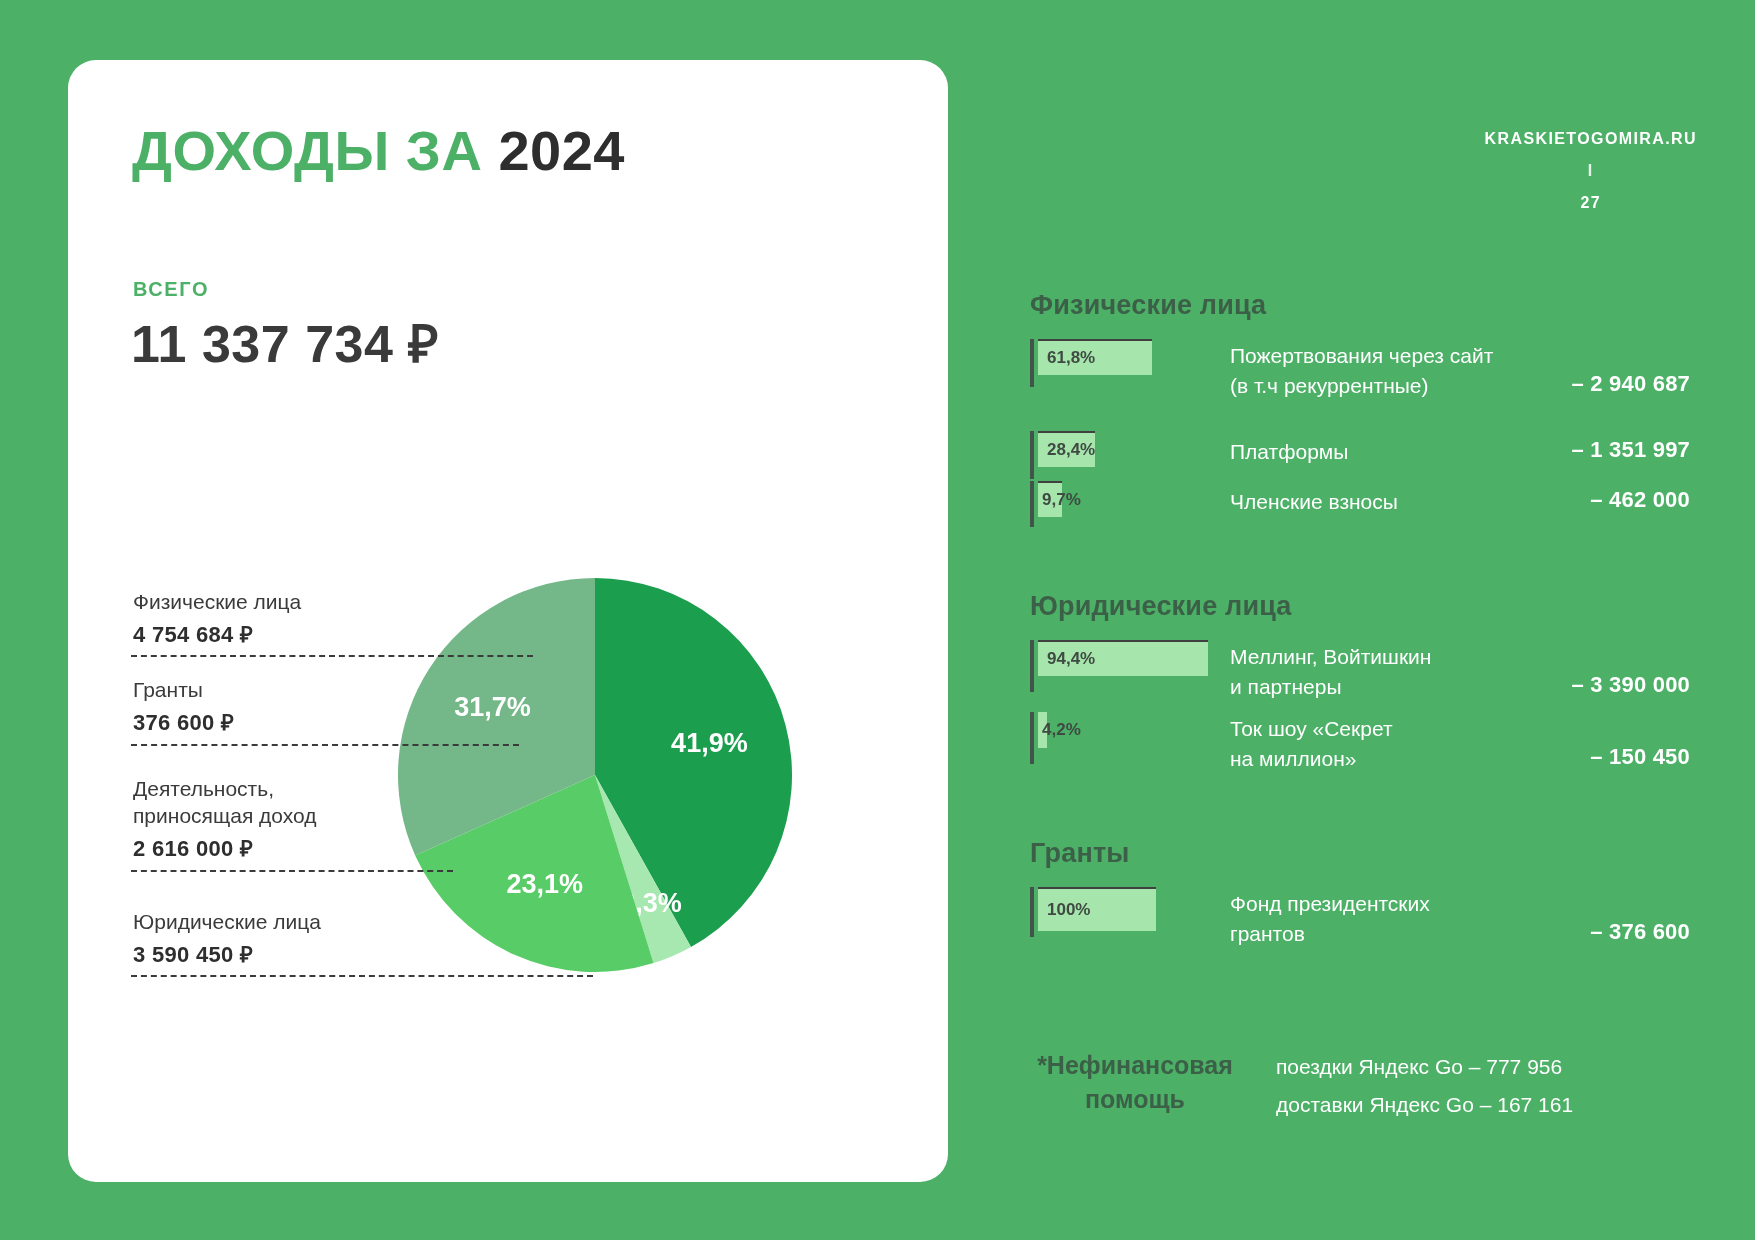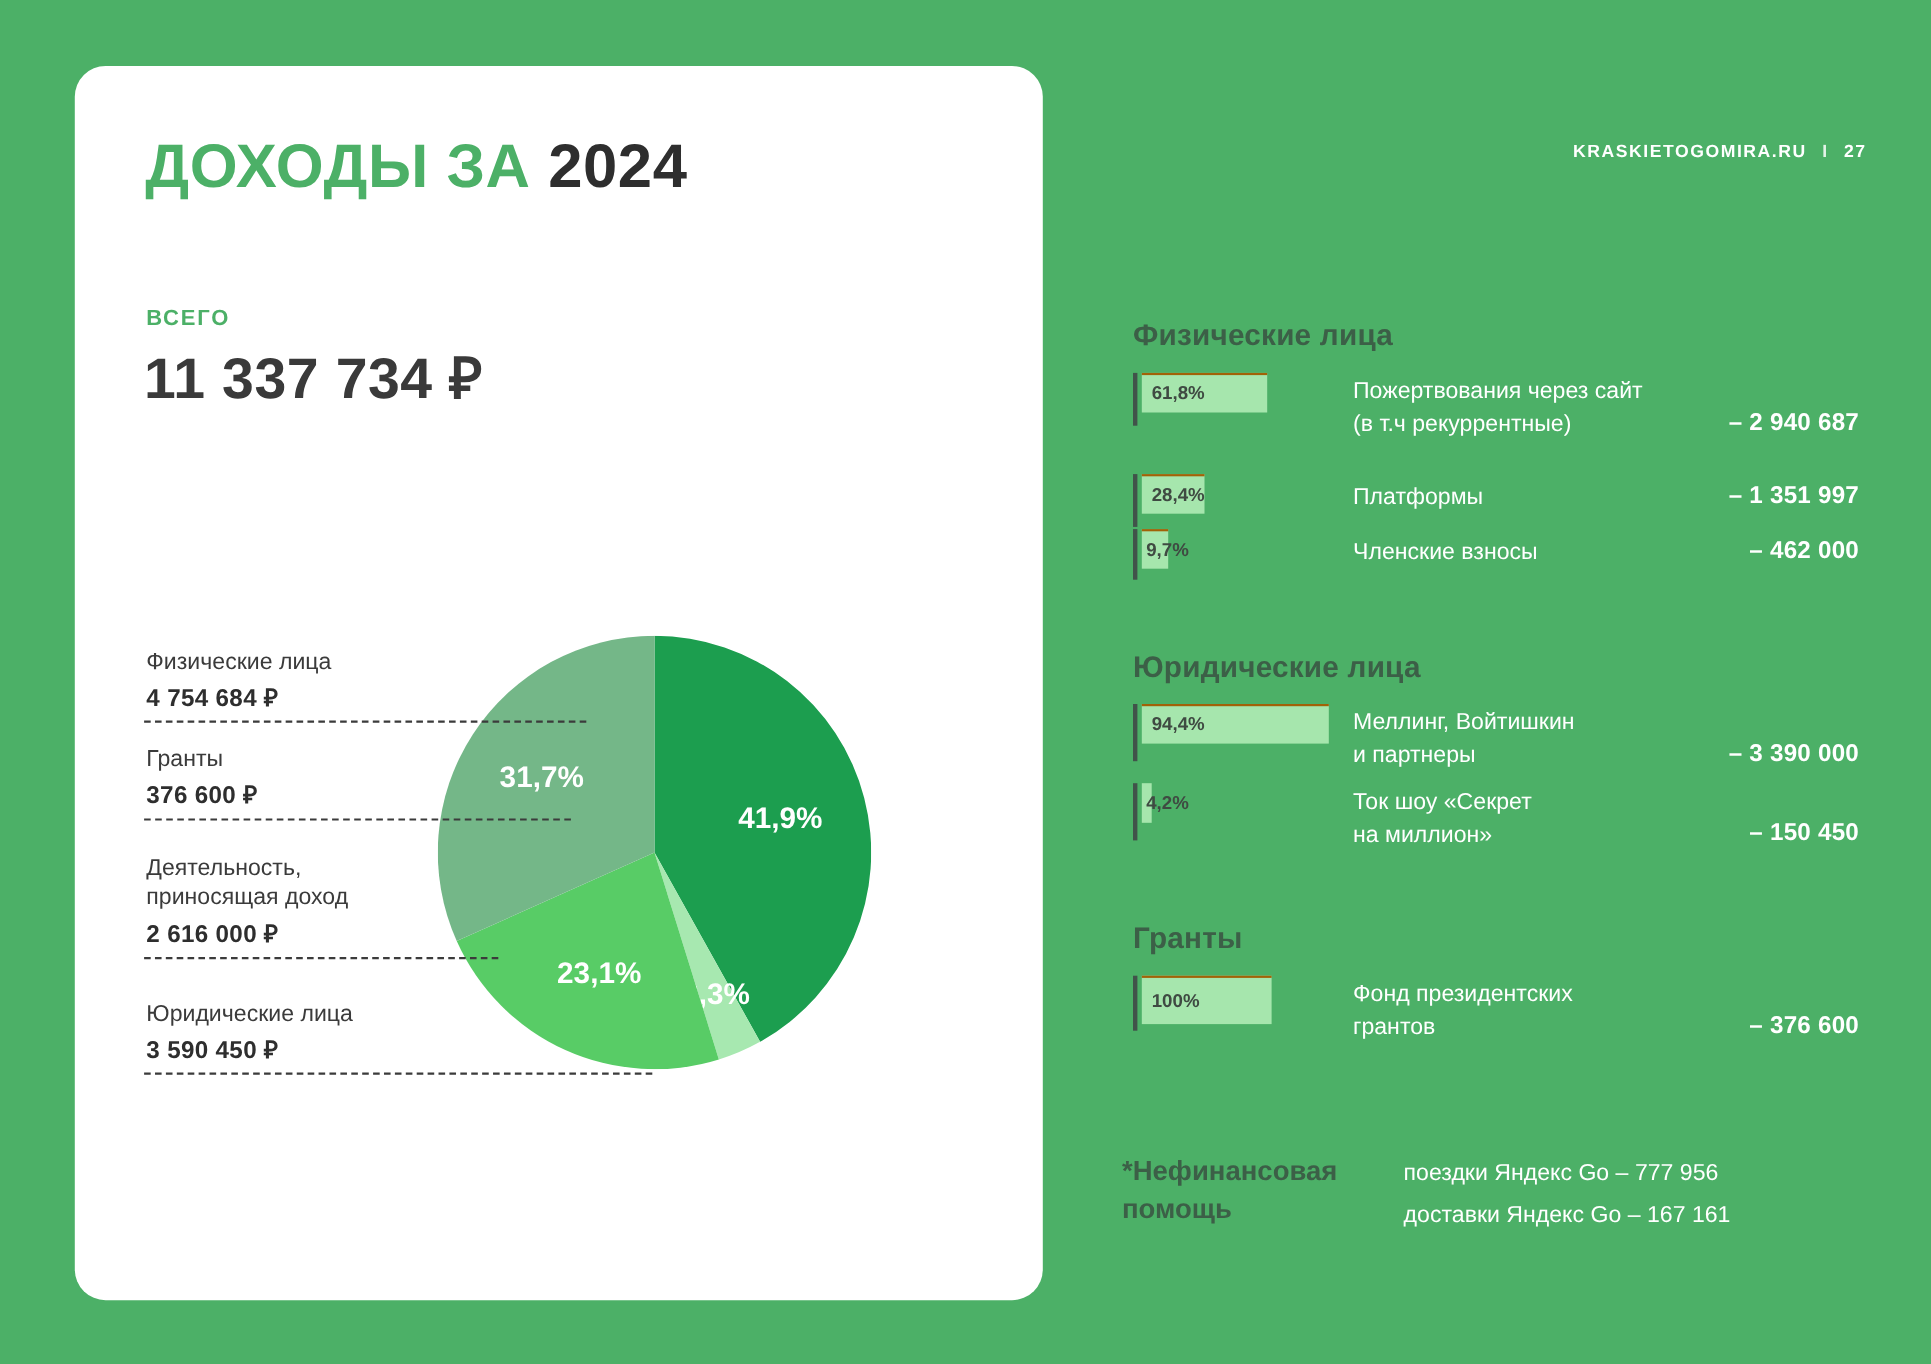--- a/index.html
+++ b/index.html
@@ -36,20 +36,21 @@
     position:absolute;
     right:58px; top:130px;
     color:#ffffff;
     font-size:16px;
     font-weight:bold;
     letter-spacing:1.4px;
     white-space:nowrap;
     display:flex;
     align-items:center;
     gap:14px;
+    flex-direction:column;
   }
   #brand .sep{opacity:.85;}
 
   
   #total-label{
     position:absolute;
     left:133px; top:278px;
     color:#4cb067;
     font-size:20px;
     font-weight:bold;
@@ -137,21 +138,21 @@
   .axis{
     position:absolute;
     left:0; top:0;
     width:4px;
     background:#41534a;
   }
   .bar{
     position:relative;
     height:36px;
     background:#a6e6ad;
-    border-top:2px solid #a16207;
+    border-top:2px solid #404040;
     box-sizing:border-box;
     display:flex;
     align-items:center;
     margin-left:4px;
   }
   .bar-pct{
     color:#3f4a42;
     font-size:17px;
     font-weight:bold;
     padding-left:9px;
@@ -184,21 +185,21 @@
     left:1020px; top:1048px;
     width:680px;
     display:flex;
     gap:26px;
   }
   #footnote-label{
     color:#3c5f47;
     font-size:25px;
     font-weight:bold;
     line-height:34px;
-    text-align:left;
+    text-align:center;
     width:230px;
     flex:0 0 230px;
   }
   #footnote-lines{
     color:#ffffff;
     font-size:21px;
     line-height:38px;
     white-space:nowrap;
   }
   #footnote-lines b{font-weight:normal;}

